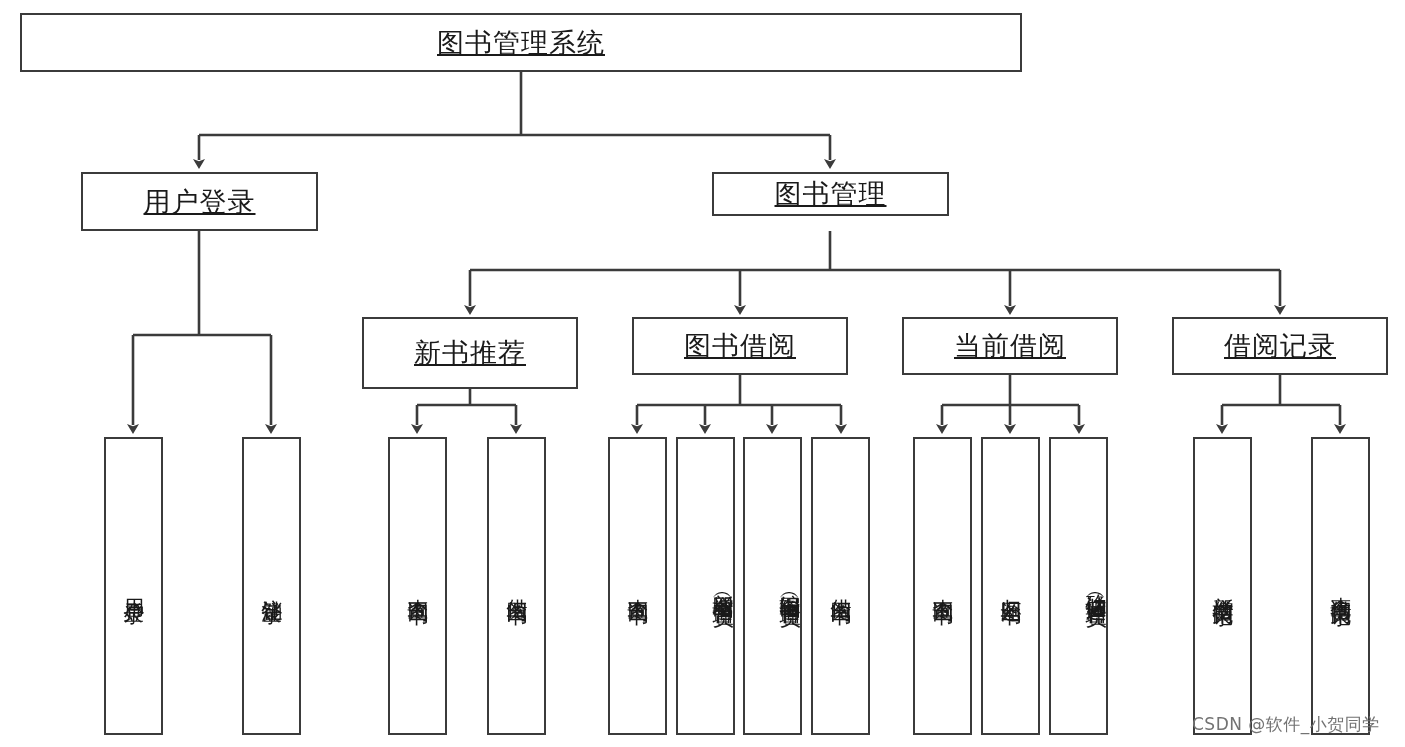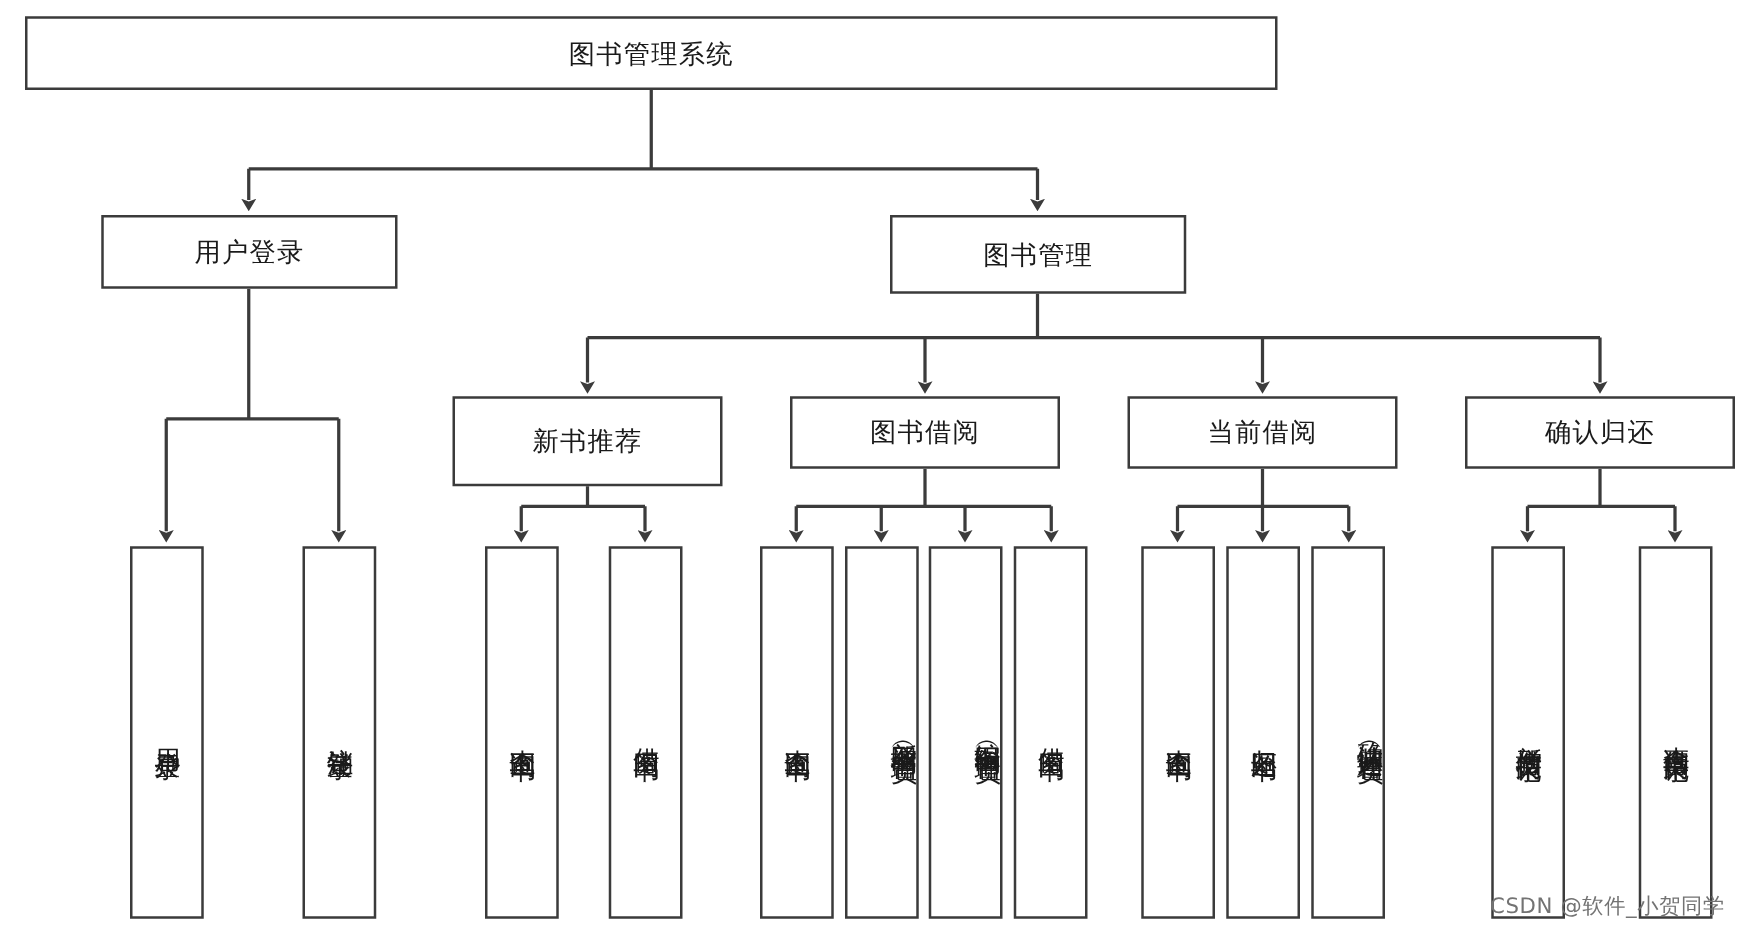--- a/index.html
+++ b/index.html
@@ -30,22 +30,23 @@
     position: absolute;
     box-sizing: border-box;
     border: 2px solid #3b3b3b;
     background: #ffffff;
     display: flex;
     align-items: center;
     justify-content: center;
     color: #1a1a1a;
   }
   .node.horiz {
-    font-size: 21px;
+    font-size: 27px;
     letter-spacing: 1px;
+    text-decoration: underline;
   }
   .node.vert {
     writing-mode: vertical-rl;
     text-orientation: upright;
     font-size: 21px;
     letter-spacing: 2px;
     line-height: 1;
     padding-top: 6px;
     padding-bottom: 6px;
     align-items: flex-start;
@@ -119,26 +120,26 @@
       <path d="M1280,375 L1280,405"></path>
       <path d="M1222,405 L1340,405"></path>
       <path d="M1222,405 L1222,425" marker-end="url(#arrow)"></path>
       <path d="M1340,405 L1340,425" marker-end="url(#arrow)"></path>
     </g>
   </svg>
 
   <div class="node horiz" style="left:20px; top:13px; width:1002px; height:59px;">图书管理系统</div>
 
   <div class="node horiz" style="left:81px; top:172px; width:237px; height:59px;">用户登录</div>
-  <div class="node horiz" style="left:712px; top:172px; width:237px; height:63px;">图书管理</div>
+  <div class="node horiz" style="left:712px; top:172px; width:237px; height:44px;">图书管理</div>
 
   <div class="node horiz" style="left:362px; top:317px; width:216px; height:72px;">新书推荐</div>
   <div class="node horiz" style="left:902px; top:317px; width:216px; height:58px;">当前借阅</div>
   <div class="node horiz" style="left:632px; top:317px; width:216px; height:58px;">图书借阅</div>
-  <div class="node horiz" style="left:1172px; top:317px; width:216px; height:58px;">确认归还</div>
+  <div class="node horiz" style="left:1172px; top:317px; width:216px; height:58px;">借阅记录</div>
 
   <div class="node vert midalign" style="left:104px; top:437px; width:59px; height:298px;">用户登录</div>
   <div class="node vert midalign" style="left:242px; top:437px; width:59px; height:298px;">注销登录</div>
 
   <div class="node vert midalign" style="left:388px; top:437px; width:59px; height:298px;">查询图书</div>
   <div class="node vert midalign" style="left:487px; top:437px; width:59px; height:298px;">借阅图书</div>
 
   <div class="node vert midalign" style="left:608px; top:437px; width:59px; height:298px;">查询图书</div>
   <div class="node vert topalign" style="left:676px; top:437px; width:59px; height:298px;">新增图书（管理员）</div>
   <div class="node vert topalign" style="left:743px; top:437px; width:59px; height:298px;">编辑图书（管理员）</div>

